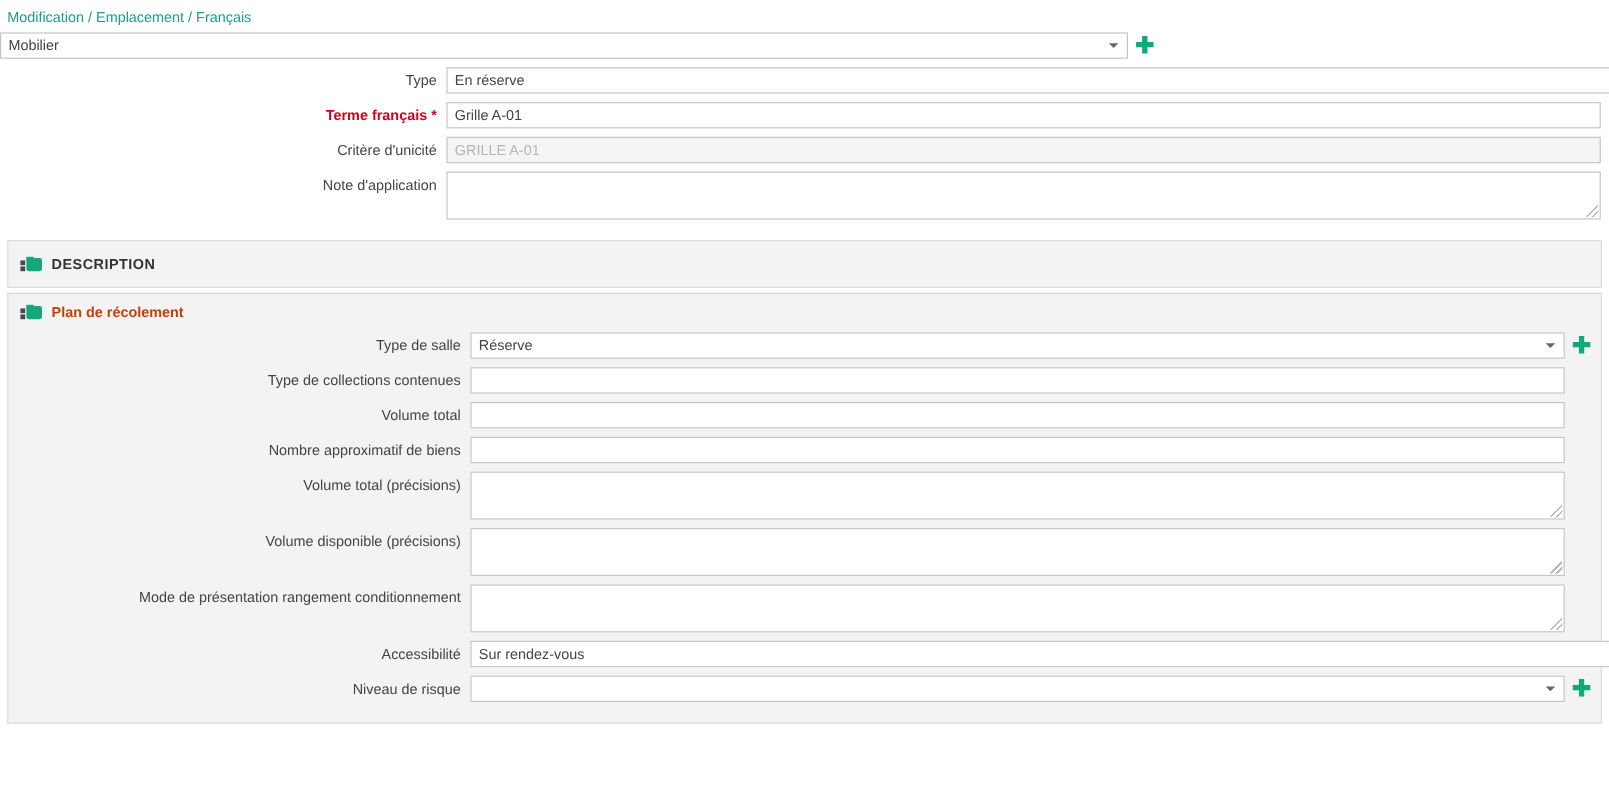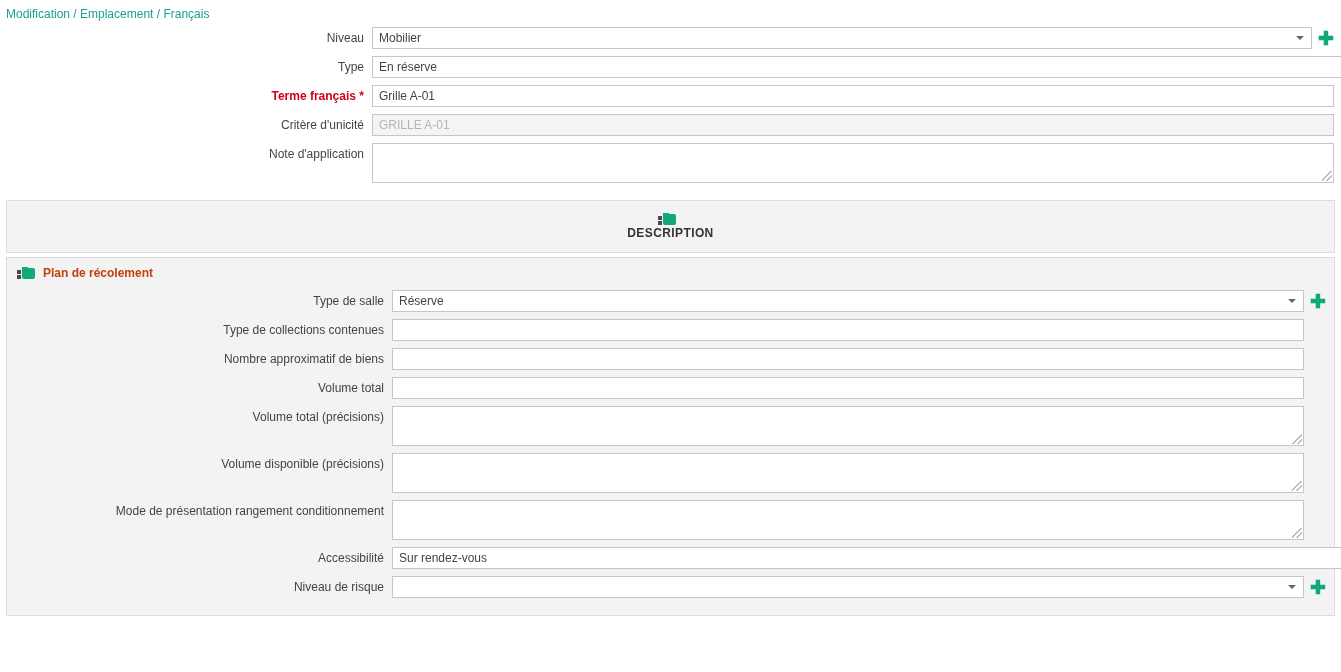--- a/index.html
+++ b/index.html
@@ -106,21 +106,20 @@
     background: #f3f3f3;
   }
   .panel-header {
     display: flex;
     align-items: center;
     padding: 12px 10px;
     font-size: 12px;
     font-weight: bold;
     letter-spacing: .4px;
     color: #333;
-    flex-direction: column;
   }
   .panel-sub {
     display: flex;
     align-items: center;
     padding: 8px 10px 4px 10px;
     font-size: 12px;
     font-weight: bold;
     color: #c2410c;
   }
   .folder-icon {
@@ -155,21 +154,20 @@
   }
 </style>
 </head>
 <body>
 
 <div class="breadcrumb">Modification / Emplacement / Français</div>
 
 <div class="form-top">
 
   <div class="row">
-    <div class="label">Niveau</div>
     <div class="field">
       <div class="control select w-main">
         <span>Mobilier</span>
         <span class="caret"></span>
       </div>
       <span class="plus">✚</span>
     </div>
   </div>
 
   <div class="row">
@@ -256,31 +254,31 @@
       <div class="label" style="width:385px;min-width:385px;">Type de collections contenues</div>
       <div class="field">
         <div class="control" style="width:912px;">
           <span></span>
         </div>
         <span class="plus-spacer"></span>
       </div>
     </div>
 
     <div class="row">
+      <div class="label" style="width:385px;min-width:385px;">Volume total</div>
+      <div class="field">
+        <div class="control" style="width:912px;">
+          <span></span>
+        </div>
+        <span class="plus-spacer"></span>
+      </div>
+    </div>
+
+    <div class="row">
       <div class="label" style="width:385px;min-width:385px;">Nombre approximatif de biens</div>
-      <div class="field">
-        <div class="control" style="width:912px;">
-          <span></span>
-        </div>
-        <span class="plus-spacer"></span>
-      </div>
-    </div>
-
-    <div class="row">
-      <div class="label" style="width:385px;min-width:385px;">Volume total</div>
       <div class="field">
         <div class="control" style="width:912px;">
           <span></span>
         </div>
         <span class="plus-spacer"></span>
       </div>
     </div>
 
     <div class="row">
       <div class="label" style="width:385px;min-width:385px;">Volume total (précisions)</div>

